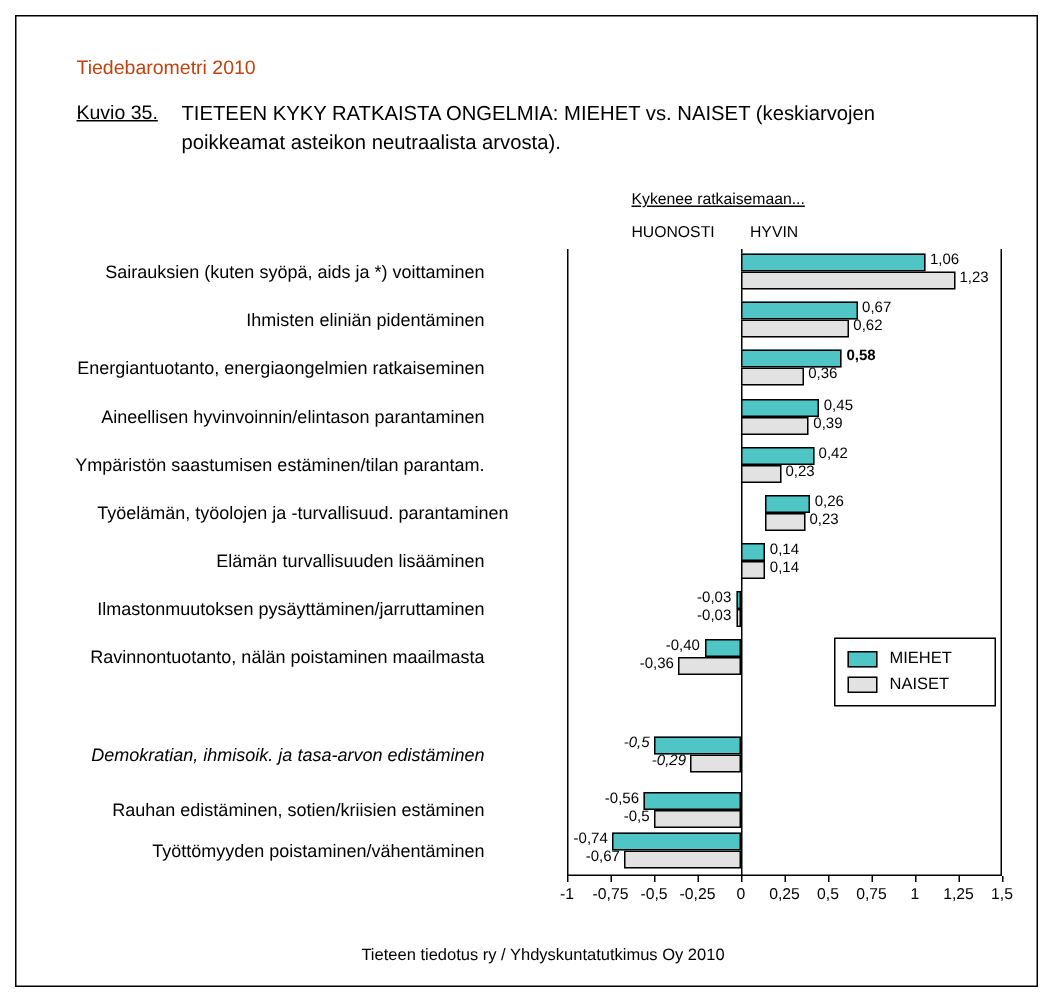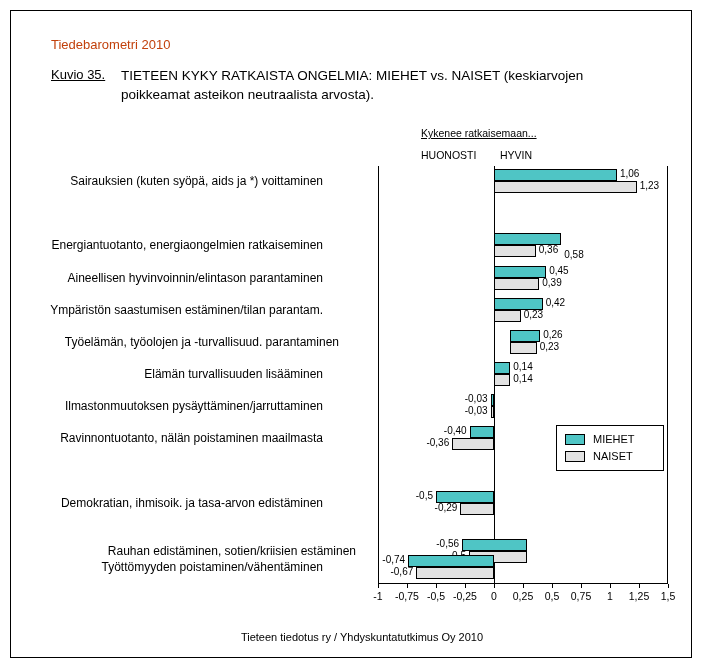--- a/index.html
+++ b/index.html
@@ -240,24 +240,31 @@
         <div class="tick" style="left: 290px;"></div>
         <div class="tick-label" style="left: 290px;">1,5</div>
         <div class="zero-line" style="left: 116px;"></div>
         <div class="row" style="top: 0px; height: 32.1538px;">
           <div class="cat-label" style="top: 8.07692px;">Sairauksien (kuten syöpä, aids ja *) voittaminen</div>
           <div class="bar bar-m" style="left: 116px; width: 122.96px; top: 3.07692px; background: rgb(79, 197, 197);"></div>
           <div class="val val-m" style="top: 2.07692px; left: 241.96px;">1,06</div>
           <div class="bar bar-n" style="left: 116px; width: 142.68px; top: 15.0769px; background: rgb(226, 226, 226);"></div>
           <div class="val val-n" style="top: 14.0769px; left: 261.68px;">1,23</div>
         </div>
+        <div class="row" style="top: 32.1538px; height: 32.1538px;">
+          <div class="cat-label" style="top: 8.07692px;">Ihmisten eliniän pidentäminen</div>
+          <div class="bar bar-m" style="left: 116px; width: 77.72px; top: 3.07692px; background: rgb(79, 197, 197);"></div>
+          <div class="val val-m" style="top: 2.07692px; left: 196.72px;">0,67</div>
+          <div class="bar bar-n" style="left: 116px; width: 71.92px; top: 15.0769px; background: rgb(226, 226, 226);"></div>
+          <div class="val val-n" style="top: 14.0769px; left: 190.92px;">0,62</div>
+        </div>
         <div class="row" style="top: 64.3077px; height: 32.1538px;">
           <div class="cat-label" style="top: 8.07692px;">Energiantuotanto, energiaongelmien ratkaiseminen</div>
           <div class="bar bar-m" style="left: 116px; width: 67.28px; top: 3.07692px; background: rgb(79, 197, 197);"></div>
-          <div class="val val-m" style="top: 19px; left: 186.28px;">0,58</div>
+          <div class="val val-m" style="top: 2px; left: 186.28px; font-weight: bold;">0,58</div>
           <div class="bar bar-n" style="left: 116px; width: 41.76px; top: 15.0769px; background: rgb(226, 226, 226);"></div>
           <div class="val val-n" style="top: 14.0769px; left: 160.76px;">0,36</div>
         </div>
         <div class="row" style="top: 96.4615px; height: 32.1538px;">
           <div class="cat-label" style="top: 8.07692px;">Aineellisen hyvinvoinnin/elintason parantaminen</div>
           <div class="bar bar-m" style="left: 116px; width: 52.2px; top: 3.07692px; background: rgb(79, 197, 197);"></div>
           <div class="val val-m" style="top: 2.07692px; left: 171.2px;">0,45</div>
           <div class="bar bar-n" style="left: 116px; width: 45.24px; top: 15.0769px; background: rgb(226, 226, 226);"></div>
           <div class="val val-n" style="top: 14.0769px; left: 164.24px;">0,39</div>
         </div>
@@ -289,28 +296,28 @@
           <div class="bar bar-n" style="left: 112.52px; width: 3.48px; top: 15.0769px; background: rgb(226, 226, 226);"></div>
           <div class="val val-n" style="top: 14.0769px; left: 109.52px; transform: translateX(-100%);">-0,03</div>
         </div>
         <div class="row" style="top: 257.231px; height: 32.1538px;">
           <div class="cat-label" style="top: 8.07692px;">Ravinnontuotanto, nälän poistaminen maailmasta</div>
           <div class="bar bar-m" style="left: 91.64px; width: 24.36px; top: 3.07692px; background: rgb(79, 197, 197);"></div>
           <div class="val val-m" style="top: 2.07692px; left: 88.64px; transform: translateX(-100%);">-0,40</div>
           <div class="bar bar-n" style="left: 74.24px; width: 41.76px; top: 15.0769px; background: rgb(226, 226, 226);"></div>
           <div class="val val-n" style="top: 14.0769px; left: 71.24px; transform: translateX(-100%);">-0,36</div>
         </div>
-        <div class="row" style="top: 321.538px; height: 32.1538px;">
+        <div class="row" style="top: 321.538px; height: 32.1538px; font-style: italic;">
           <div class="cat-label" style="top: 8.07692px;">Demokratian, ihmisoik. ja tasa-arvon edistäminen</div>
           <div class="bar bar-m" style="left: 58px; width: 58px; top: 3.07692px; background: rgb(79, 197, 197);"></div>
           <div class="val val-m" style="top: 2.07692px; left: 55px; transform: translateX(-100%);">-0,5</div>
           <div class="bar bar-n" style="left: 82.36px; width: 33.64px; top: 15.0769px; background: rgb(226, 226, 226);"></div>
           <div class="val val-n" style="top: 14.0769px; left: 79.36px; transform: translateX(-100%);">-0,29</div>
         </div>
-        <div class="row" style="top: 370px; height: 32.1538px; margin-left: 33px;">
+        <div class="row" style="top: 359px; height: 32.1538px;">
           <div class="cat-label" style="top: 8.07692px;">Rauhan edistäminen, sotien/kriisien estäminen</div>
           <div class="bar bar-m" style="left: 51.04px; width: 64.96px; top: 3.07692px; background: rgb(79, 197, 197);"></div>
           <div class="val val-m" style="top: 2.07692px; left: 48.04px; transform: translateX(-100%);">-0,56</div>
           <div class="bar bar-n" style="left: 58px; width: 58px; top: 15.0769px; background: rgb(226, 226, 226);"></div>
           <div class="val val-n" style="top: 14.0769px; left: 55px; transform: translateX(-100%);">-0,5</div>
         </div>
         <div class="row" style="top: 385.846px; height: 32.1538px;">
           <div class="cat-label" style="top: 8.07692px;">Työttömyyden poistaminen/vähentäminen</div>
           <div class="bar bar-m" style="left: 30.16px; width: 85.84px; top: 3.07692px; background: rgb(79, 197, 197);"></div>
           <div class="val val-m" style="top: 2.07692px; left: 27.16px; transform: translateX(-100%);">-0,74</div>

